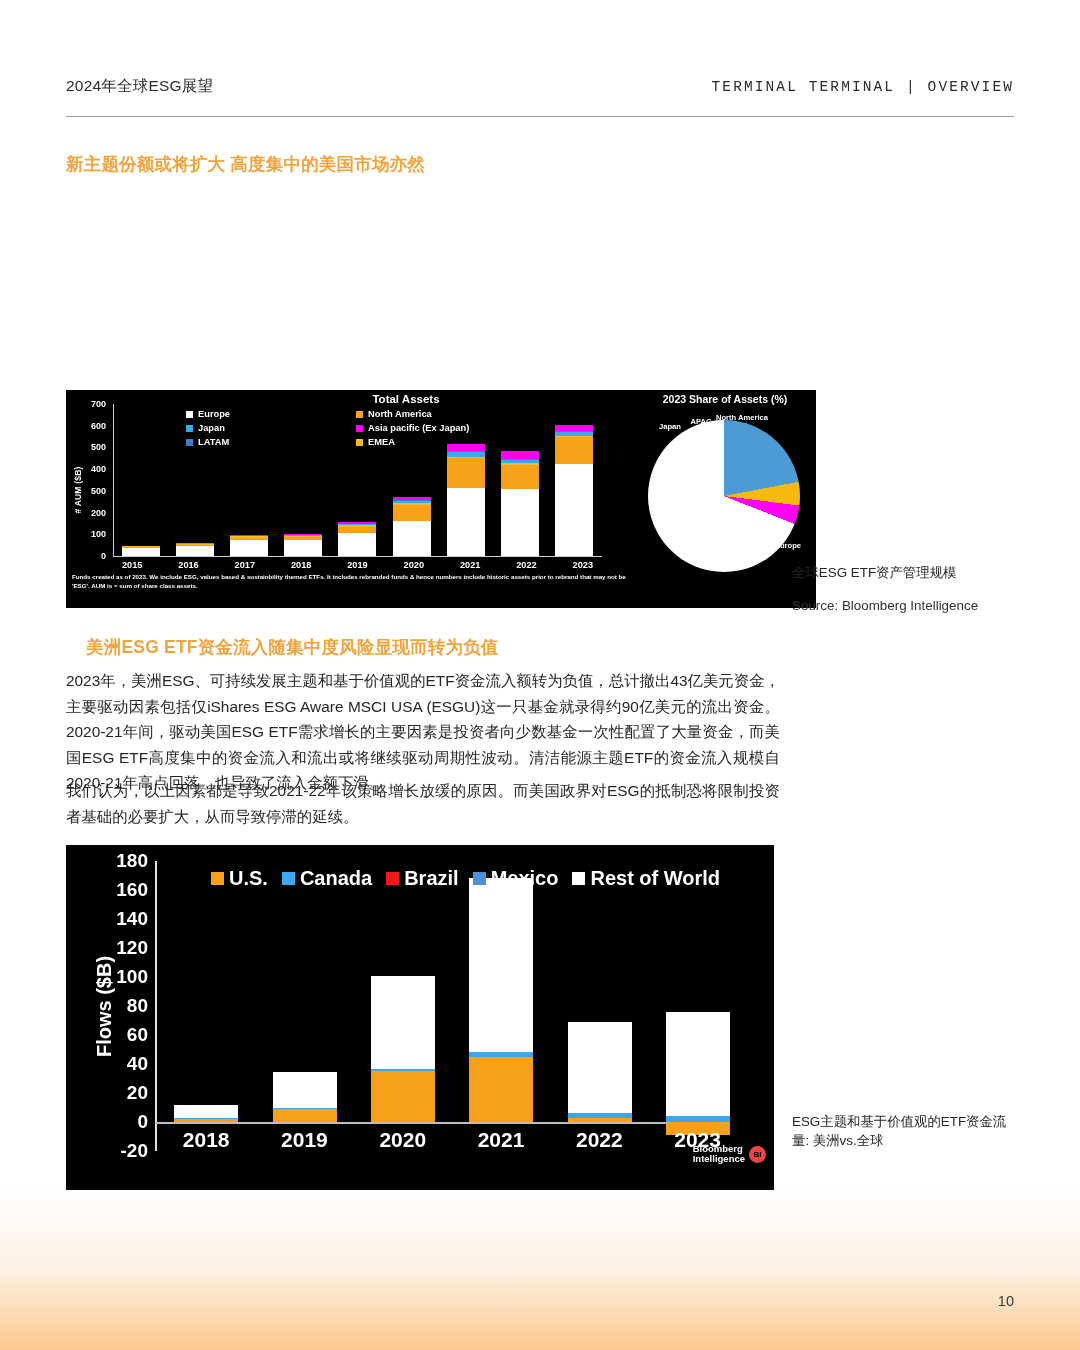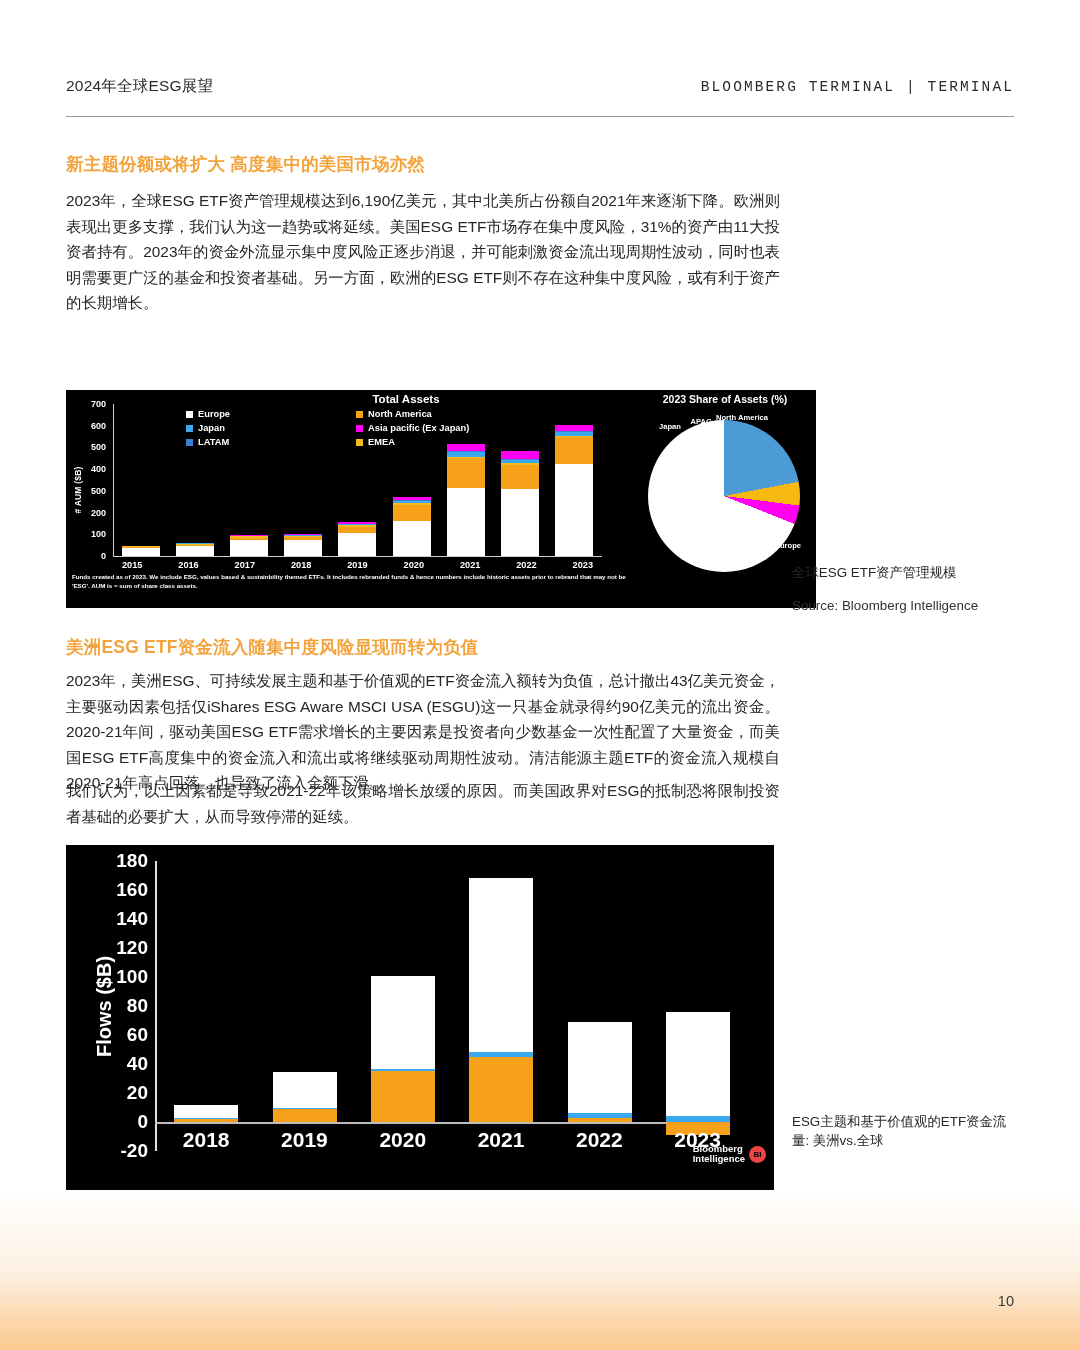--- a/index.html
+++ b/index.html
@@ -34,21 +34,21 @@
     background: #9a9a9a;
   }
 
   
   .sec-head {
     position: absolute; left: 66px;
     font-size: 17.5px; font-weight: bold; color: #f2a33c;
     letter-spacing: .2px;
   }
   #head1 { top: 152px; }
-  #head2 { top: 635px; }
+  #head2 { top: 635px; margin-left: 20px; }
 
   
   .para {
     position: absolute; left: 66px; width: 714px;
     font-size: 15.4px; line-height: 25.6px; color: #262626;
     text-align: justify; text-justify: inter-character;
   }
   #p1 { top: 188px; }
   #p2 { top: 300px; }
   #p3 { top: 668px; }
@@ -166,26 +166,25 @@
   }
 </style>
 </head>
 <body>
 
 <div class="page"></div>
 <div class="content">
 
   <div class="header">
     <div class="header-left">2024年全球ESG展望</div>
-    <div class="header-right">BLOOMBERG TERMINAL  |  TERMINAL</div>
+    <div class="header-right">TERMINAL TERMINAL  |  OVERVIEW</div>
   </div>
   <div class="header-rule"></div>
 
   <div class="sec-head" id="head1">新主题份额或将扩大 高度集中的美国市场亦然</div>
-  <div class="para" id="p1">2023年，全球ESG ETF资产管理规模达到6,190亿美元，其中北美所占份额自2021年来逐渐下降。欧洲则表现出更多支撑，我们认为这一趋势或将延续。美国ESG ETF市场存在集中度风险，31%的资产由11大投资者持有。2023年的资金外流显示集中度风险正逐步消退，并可能刺激资金流出现周期性波动，同时也表明需要更广泛的基金和投资者基础。另一方面，欧洲的ESG ETF则不存在这种集中度风险，或有利于资产的长期增长。</div>
 
   <div class="chart1">
     <div class="c1-title">Total Assets</div>
     <div class="c1-pietitle">2023 Share of Assets (%)</div>
     <div class="c1-ylab"># AUM ($B)</div>
 
     <div class="c1-yticks" id="c1yticks">
         <div style="top: 152px;">0</div>
         <div style="top: 130.286px;">100</div>
         <div style="top: 108.571px;">200</div>
@@ -372,20 +371,42 @@
         </div>
       </div>
     <div class="c2-xlabels" id="c2xlabels" style="top: 283px;">
         <span>2018</span>
         <span>2019</span>
         <span>2020</span>
         <span>2021</span>
         <span>2022</span>
         <span>2023</span>
       </div>
+    <div class="c2-legend" id="c2legend">
+        <div class="lg2">
+          <span class="sw2" style="background: rgb(247, 161, 26);"></span>
+          <span>U.S.</span>
+        </div>
+        <div class="lg2">
+          <span class="sw2" style="background: rgb(58, 169, 239);"></span>
+          <span>Canada</span>
+        </div>
+        <div class="lg2">
+          <span class="sw2" style="background: rgb(239, 27, 27);"></span>
+          <span>Brazil</span>
+        </div>
+        <div class="lg2">
+          <span class="sw2" style="background: rgb(79, 143, 214);"></span>
+          <span>Mexico</span>
+        </div>
+        <div class="lg2">
+          <span class="sw2" style="background: rgb(255, 255, 255);"></span>
+          <span>Rest of World</span>
+        </div>
+      </div>
     <div class="bi-mark">
       <div class="bi-text">
         <div>Bloomberg</div>
         <div>Intelligence</div>
       </div>
       <div class="bi-badge">BI</div>
     </div>
   </div>
 
   <div class="cap" id="cap2">

